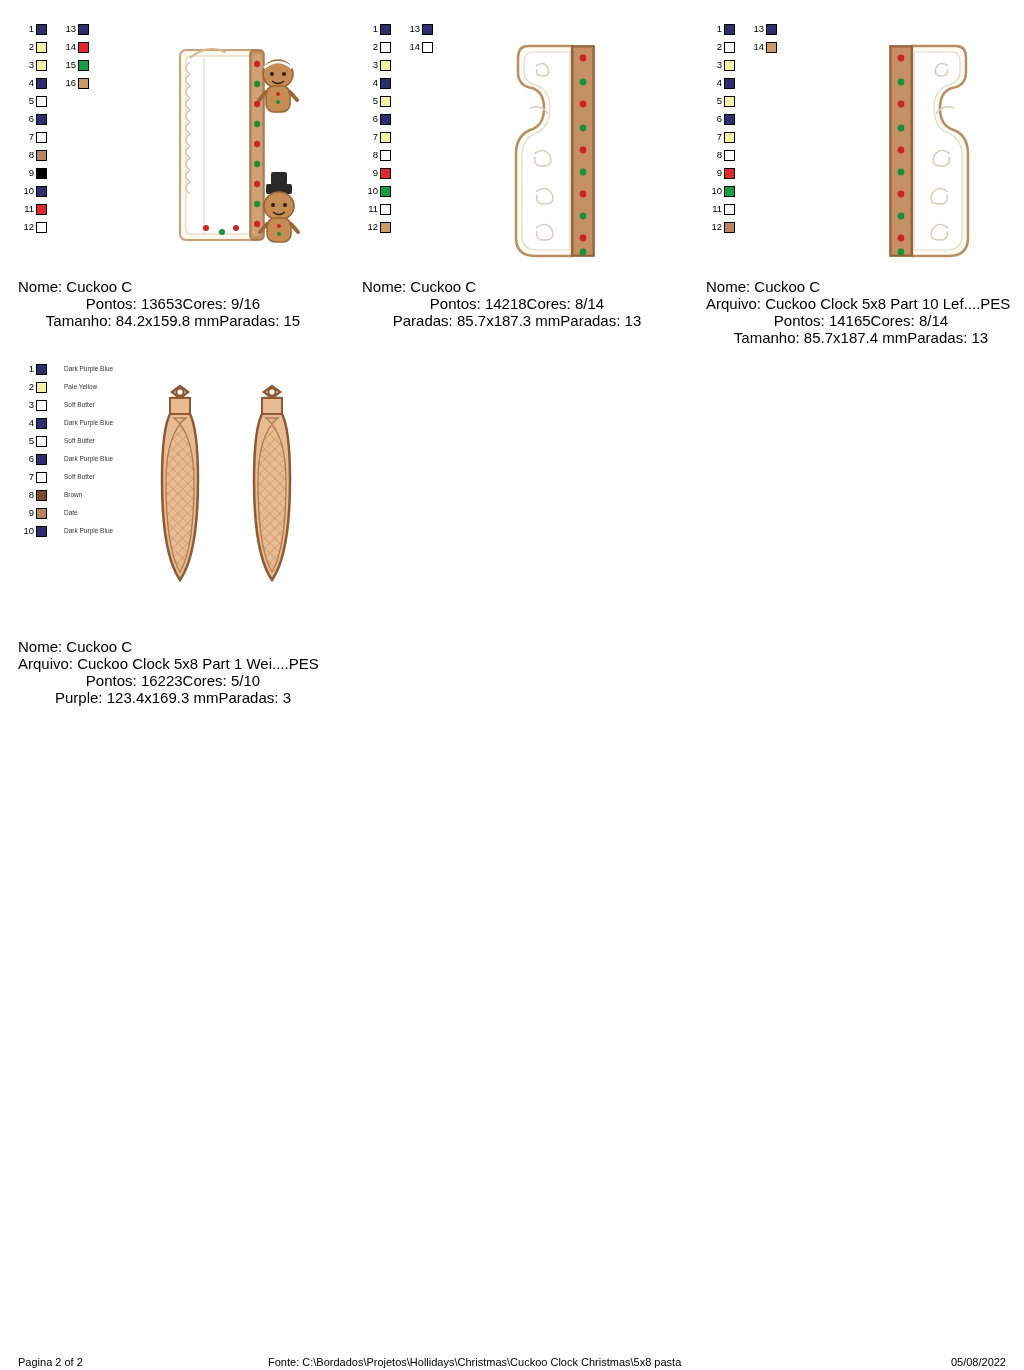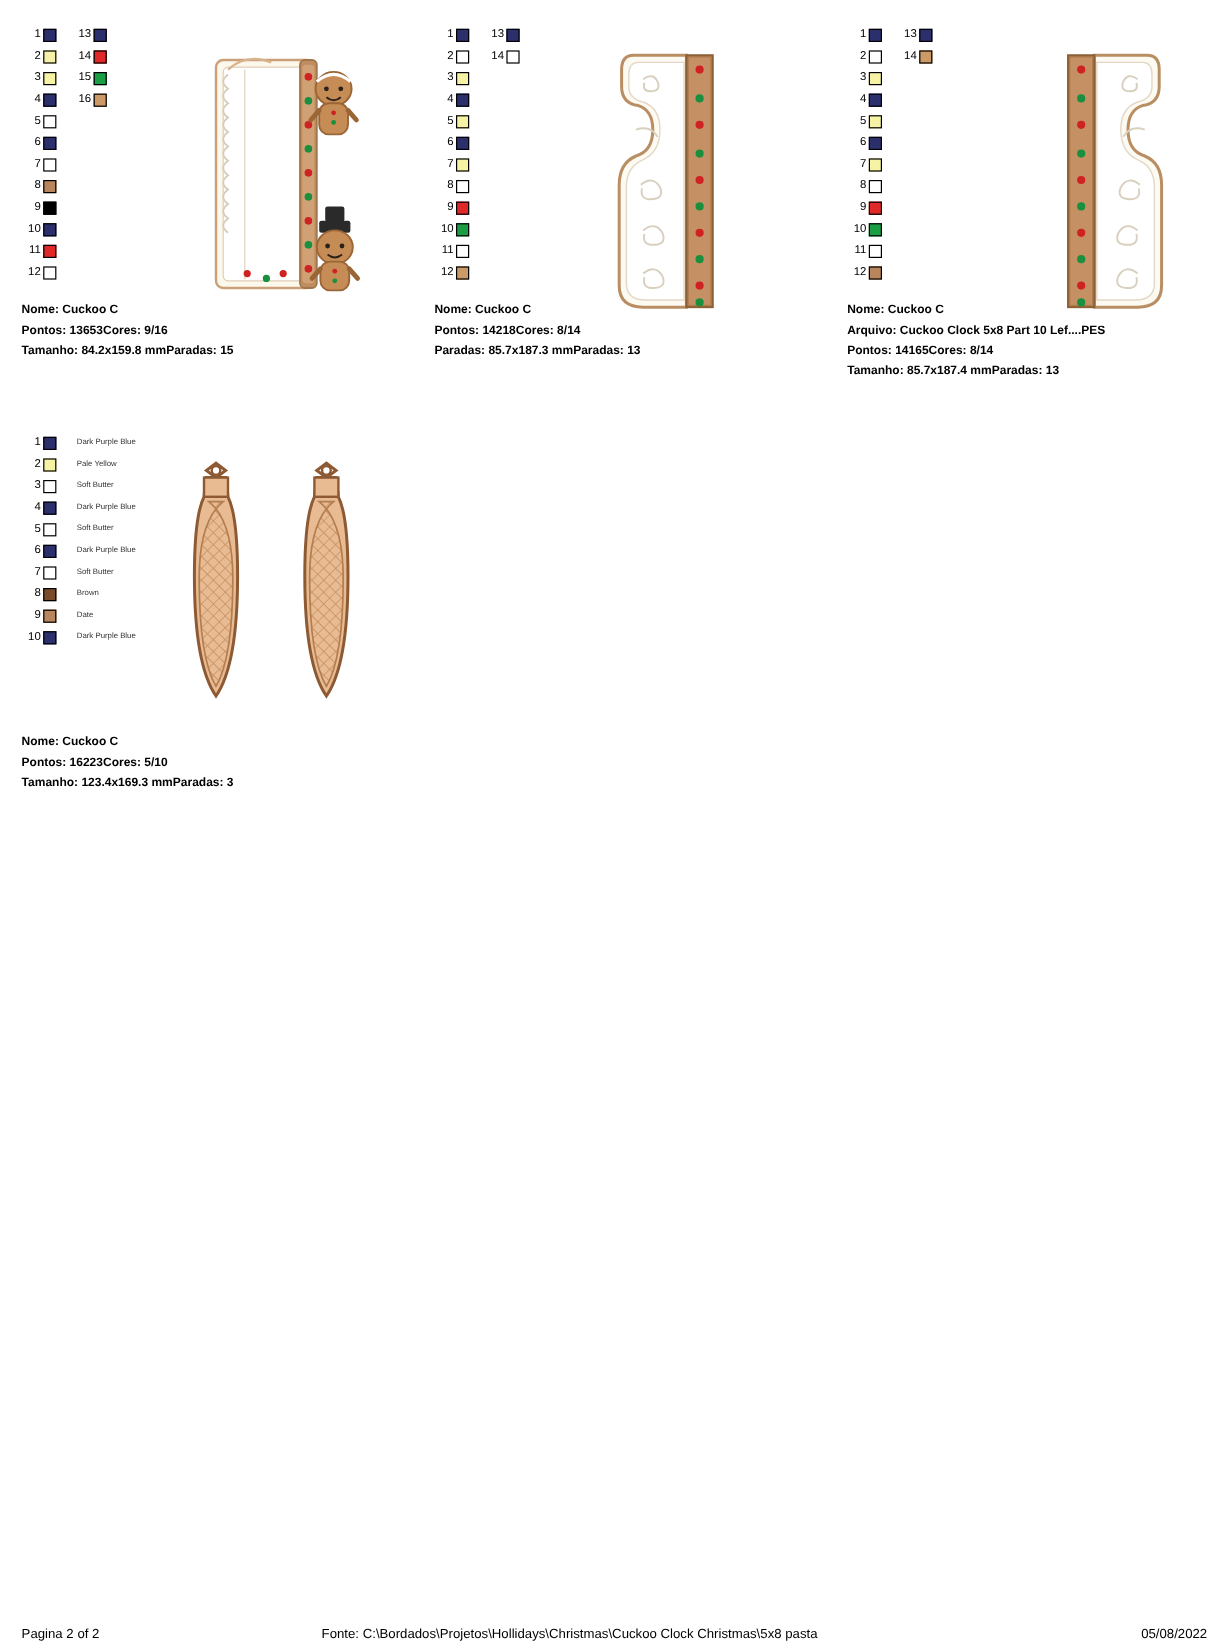--- a/index.html
+++ b/index.html
@@ -95,31 +95,32 @@
     white-space: nowrap;
   }
 
   
   .art {
     position: absolute;
   }
 
   
   .info {
-    font-size: 10px;
-    font-weight: bold;
+    font-size: 15px;
+    font-weight: normal;
     line-height: 17px;
     white-space: nowrap;
+    margin-top: 28px;
   }
   .info .line {
     display: block;
   }
   .info .split {
     display: flex;
-    justify-content: flex-start;
+    justify-content: center;
     width: 310px;
   }
   .info-w2 .split { width: 310px; }
 
   
   .footer {
     position: absolute;
     left: 0;
     bottom: 14px;
     width: 1024px;
@@ -671,26 +672,27 @@
             <circle cx="22" cy="8" r="3.6" fill="none" stroke="#8d5a34" stroke-width="2"></circle>
             <path d="M14 14 L30 14 L32 30 Q40 46 40 96 Q40 170 22 196 Q4 170 4 96 Q4 46 12 30 Z" fill="#e8bb92" stroke="#8d5a34" stroke-width="2.5"></path>
             <path d="M16 34 Q36 50 36 98 Q36 164 22 188 Q8 164 8 98 Q8 50 28 34 Z" fill="url(#mesh)" stroke="#b47d50" stroke-width="1.4"></path>
             <rect x="12" y="14" width="20" height="16" fill="#e8bb92" stroke="#8d5a34" stroke-width="2"></rect>
           </g>
         </svg>
       </div>
 
       <div class="info info-w2">
         <span class="line">Nome: Cuckoo C</span>
+        <span class="line">Arquivo: Cuckoo Clock 5x8 Part 1 Wei....PES</span>
         <span class="split">
           <span>Pontos: 16223</span>
           <span>Cores: 5/10</span>
         </span>
         <span class="split">
-          <span>Tamanho: 123.4x169.3 mm</span>
+          <span>Purple: 123.4x169.3 mm</span>
           <span>Paradas: 3</span>
         </span>
       </div>
     </div>
   </div>
 
   <div class="footer">
     <span class="left">Pagina 2 of 2</span>
     <span class="center">Fonte: C:\Bordados\Projetos\Hollidays\Christmas\Cuckoo Clock Christmas\5x8 pasta</span>
     <span class="right">05/08/2022</span>

